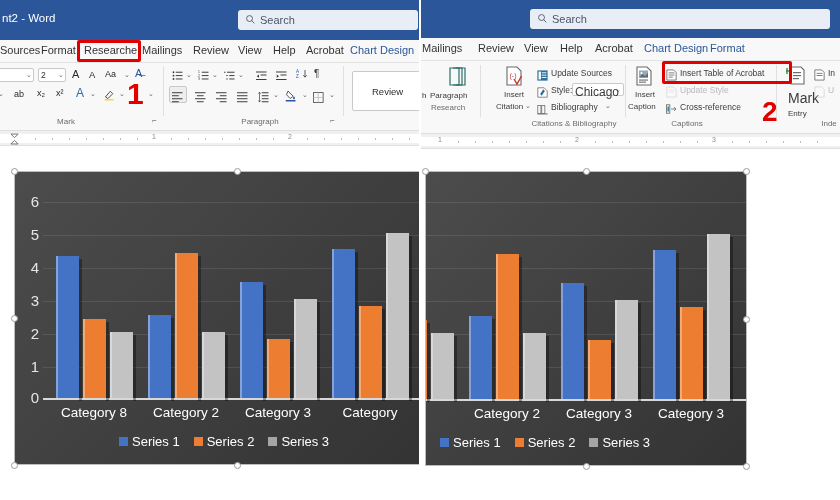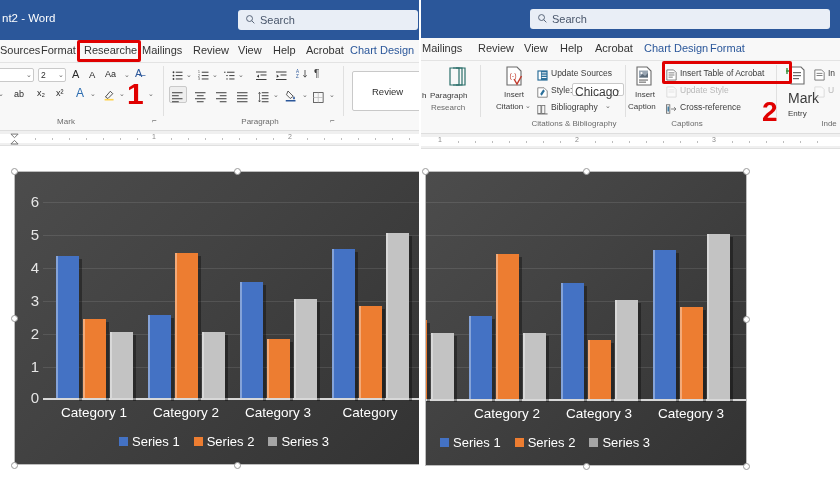--- a/index.html
+++ b/index.html
@@ -383,21 +383,21 @@
           </div>
         <div class="bar" style="left:344px; bottom:66px; width:23px; height:92px; background:#ed7d31;">
             <div class="bar-hl"></div>
             <div class="bar-sh"></div>
           </div>
         <div class="bar" style="left:371px; bottom:66px; width:23px; height:165px; background:#c3c3c3;">
             <div class="bar-hl"></div>
             <div class="bar-sh"></div>
           </div>
 
-        <div class="catlabel" style="left:33px; top:233px; width:92px;">Category 1</div>
+        <div class="catlabel" style="left:33px; top:233px; width:92px;">Category 8</div>
         <div class="catlabel" style="left:125px; top:233px; width:92px;">Category 2</div>
         <div class="catlabel" style="left:217px; top:233px; width:92px;">Category 3</div>
         <div class="catlabel" style="left:309px; top:233px; width:92px;">Category</div>
 
         <div class="legend" style="left:104px; top:262px; gap:14px;">
           <span class="legend-item">
             <span class="legend-sw" style="background:#4472c4;"></span>
             <span class="legend-tx">Series 1</span>
           </span>
           <span class="legend-item">

